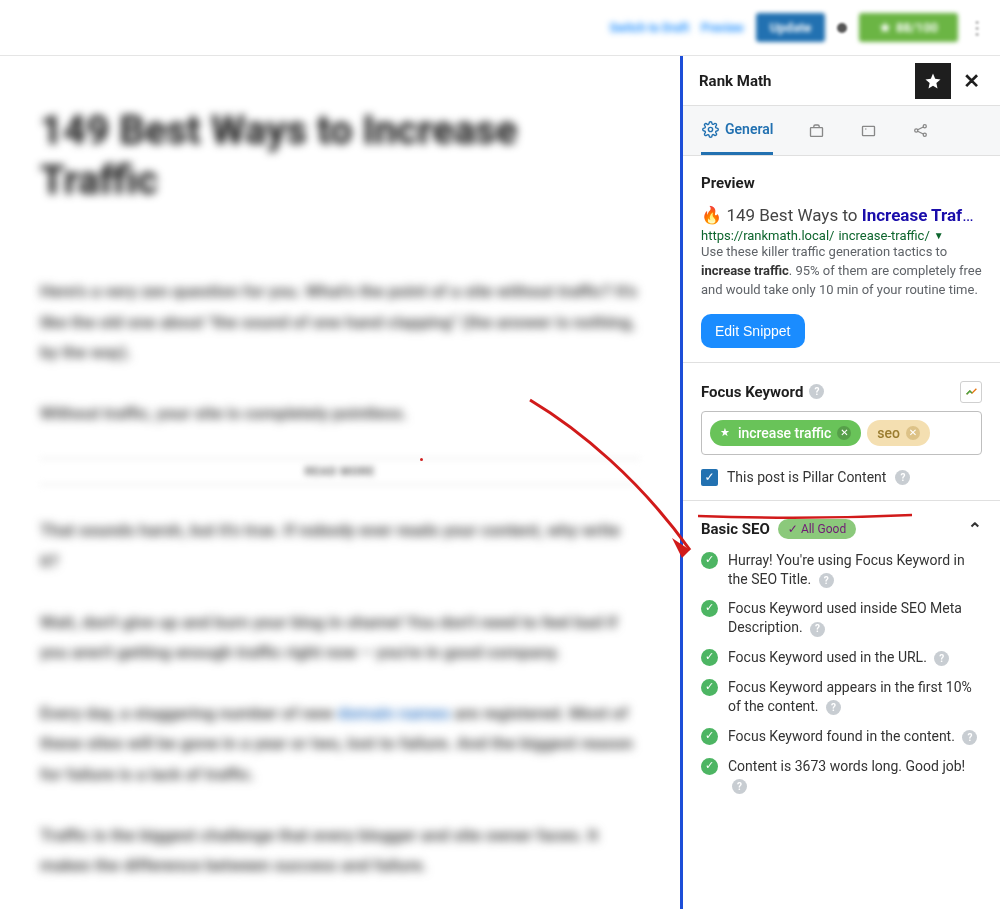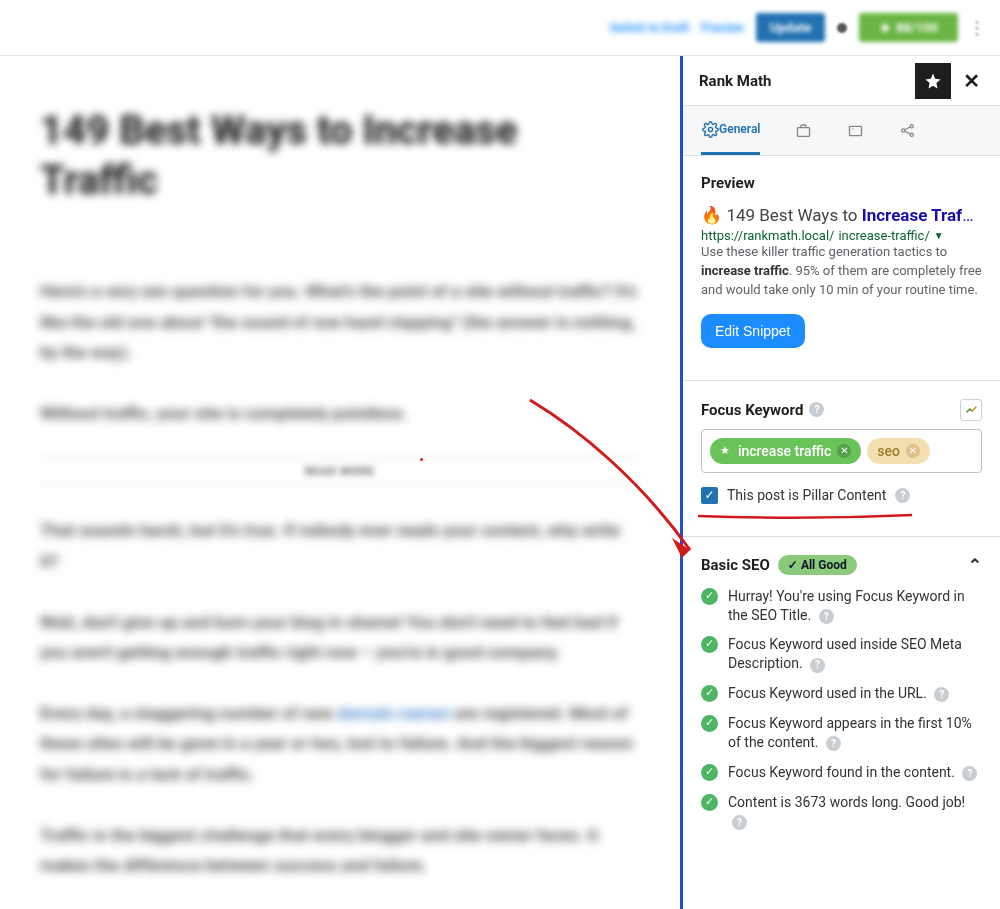--- a/index.html
+++ b/index.html
@@ -181,39 +181,40 @@
     display: flex;
     align-items: center;
     gap: 34px;
     padding: 0 18px;
     border-bottom: 1px solid #e0e0e0;
     background: #f6f7f8;
   }
   .tab {
     display: flex;
     align-items: center;
-    font-size: 12px;
+    gap: 6px;
+    font-size: 14px;
     color: #666;
     cursor: pointer;
     height: 100%;
   }
   .tab.active {
     color: #2271b1;
     border-bottom: 3px solid #2271b1;
     font-weight: 600;
   }
   .tab-icon {
     width: 18px; height: 18px;
     display: inline-flex;
     align-items: center;
     justify-content: center;
   }
 
   .section {
-    padding: 18px 18px 32px;
+    padding: 18px 18px 14px;
     border-bottom: 1px solid #e0e0e0;
   }
   .section-title {
     font-size: 15px;
     font-weight: 700;
     color: #1e1e1e;
     margin-bottom: 12px;
     display: flex;
     align-items: center;
     gap: 8px;
@@ -330,25 +331,25 @@
     justify-content: center;
     color: #fff;
     font-size: 12px;
   }
 
   .basic-section .section-title {
     justify-content: flex-end;
   }
   .allgood-pill {
     background: #8bc97b;
-    color: #0f172a;
+    color: #701a75;
     font-size: 12px;
     padding: 3px 10px;
     border-radius: 12px;
-    font-weight: 700;
+    font-weight: 400;
   }
   .chevron {
     margin-left: auto;
     font-size: 17px;
     color: #333;
     cursor: pointer;
   }
   .checklist {
     list-style: none;
     display: flex;

